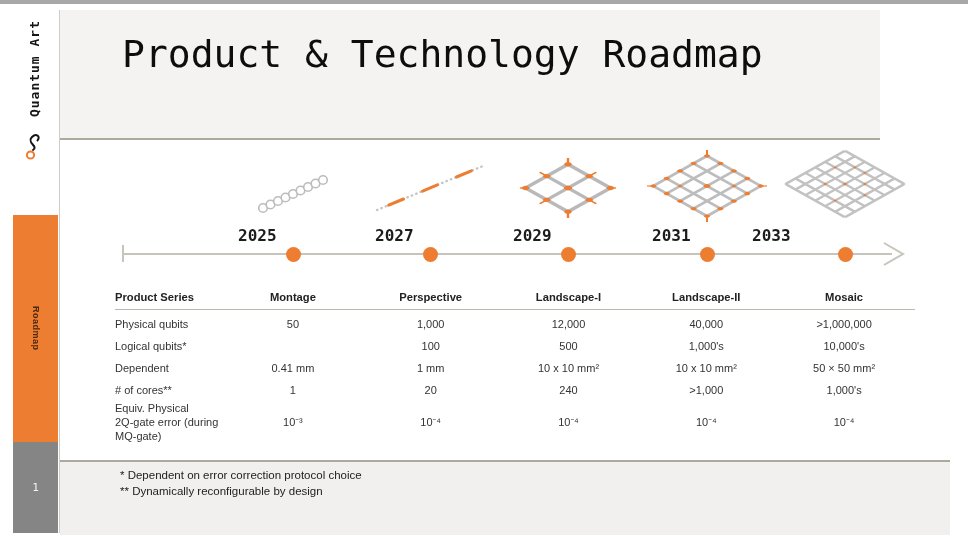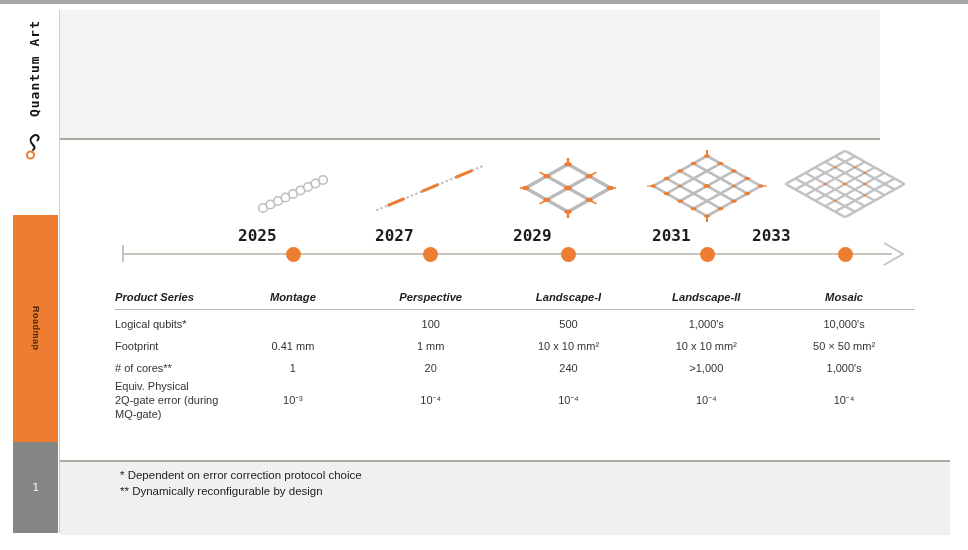--- a/index.html
+++ b/index.html
@@ -31,21 +31,21 @@
   .tl-gray{background:#c6c4bb;}
   #tl-tick{left:122px;top:245px;width:2px;height:17px;}
   #tl-line{left:122px;top:253px;width:770px;height:2px;}
   .tl-dot{width:15px;height:15px;border-radius:50%;background:#ED7D31;top:247px;}
   .tl-year{top:226px;width:110px;text-align:left;
            font-family:"DejaVu Sans Mono",monospace;font-size:16px;font-weight:bold;color:#1c1c1c;}
 
   
   #tablewrap{left:115px;top:286px;width:800px;}
   .trow{display:grid;grid-template-columns:109px repeat(5,137.8px);align-items:center;min-height:22px;}
-  .trow.head{min-height:18px;border-bottom:1px solid #b9b7ae;padding-bottom:5px;margin-bottom:4px;align-items:end;font-style:italic;}
+  .trow.head{min-height:18px;border-bottom:1px solid #b9b7ae;padding-bottom:5px;margin-bottom:4px;align-items:end;}
   .trow.head .tcell{font-weight:bold;font-size:11.2px;color:#222;}
   .tcell{font-size:11px;color:#333;line-height:1.25;}
   .tcell.val{text-align:center;}
   .tcell.lab{white-space:pre-line;}
 
   
   #footerbox{left:60px;top:460px;width:890px;height:73px;background:#f1f0ee;border-top:2px solid #aca99f;}
   #footnotes{left:120px;top:468px;font-size:11.5px;color:#222;line-height:1.35;}
 </style>
 </head>
@@ -64,20 +64,21 @@
   </div>
   <div class="abs" id="tab-roadmap">
     <span class="tabtext">Roadmap</span>
   </div>
   <div class="abs" id="pagenum">
     <span>1</span>
   </div>
   <div class="abs" id="vline"></div>
 
   <div class="abs" id="headerbox"></div>
+  <div class="abs" id="title">Product &amp; Technology Roadmap</div>
 
   <svg class="abs" style="left:253px;top:170px" width="80" height="46" viewBox="0 0 80 46">
     <g fill="#ffffff" stroke="#bcbcbc" stroke-width="1.6">
       <circle cx="10" cy="38" r="4.3"></circle>
         <circle cx="17.5" cy="34.5" r="4.3"></circle>
         <circle cx="25" cy="31" r="4.3"></circle>
       <circle cx="32.5" cy="27.5" r="4.3"></circle>
         <circle cx="40" cy="24" r="4.3"></circle>
         <circle cx="47.5" cy="20.5" r="4.3"></circle>
       <circle cx="55" cy="17" r="4.3"></circle>
@@ -225,29 +226,37 @@
   <div class="abs" id="tablewrap">
       <div class="trow head">
         <div class="tcell lab">Product Series</div>
         <div class="tcell val">Montage</div>
         <div class="tcell val">Perspective</div>
         <div class="tcell val">Landscape-I</div>
         <div class="tcell val">Landscape-II</div>
         <div class="tcell val">Mosaic</div>
       </div>
       <div class="trow">
+        <div class="tcell lab">Physical qubits</div>
+        <div class="tcell val">50</div>
+        <div class="tcell val">1,000</div>
+        <div class="tcell val">12,000</div>
+        <div class="tcell val">40,000</div>
+        <div class="tcell val">&gt;1,000,000</div>
+      </div>
+      <div class="trow">
         <div class="tcell lab">Logical qubits*</div>
         <div class="tcell val"></div>
         <div class="tcell val">100</div>
         <div class="tcell val">500</div>
         <div class="tcell val">1,000's</div>
         <div class="tcell val">10,000's</div>
       </div>
       <div class="trow">
-        <div class="tcell lab">Footprint</div>
+        <div class="tcell lab">Dependent</div>
         <div class="tcell val">0.41 mm</div>
         <div class="tcell val">1 mm</div>
         <div class="tcell val">10 x 10 mm²</div>
         <div class="tcell val">10 x 10 mm²</div>
         <div class="tcell val">50 × 50 mm²</div>
       </div>
       <div class="trow">
         <div class="tcell lab"># of cores**</div>
         <div class="tcell val">1</div>
         <div class="tcell val">20</div>

